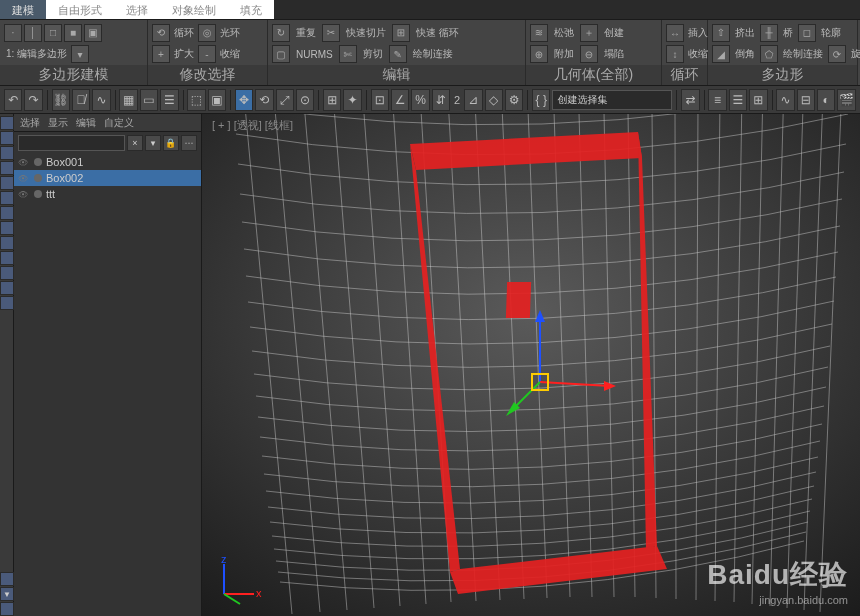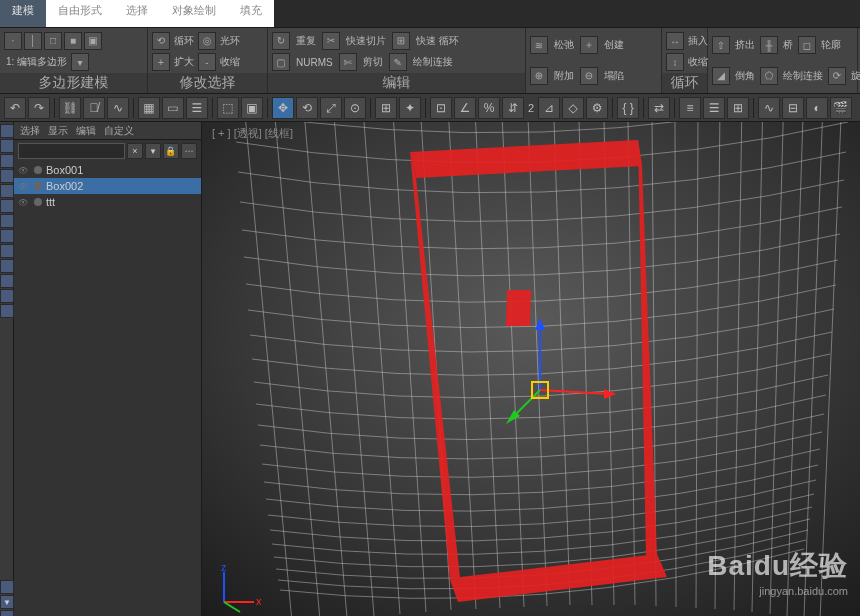--- a/index.html
+++ b/index.html
@@ -1,17 +1,17 @@
 <!DOCTYPE html>
 <html><head>
 <meta charset="utf-8">
 <style>
 * { margin:0; padding:0; box-sizing:border-box; font-family:"Microsoft YaHei",sans-serif; font-size:11px; color:#ccc; user-select:none; }
 body { width:860px; height:616px; background:#383838; overflow:hidden; position:relative; }
-.tabbar { height:28px; background:#2a2a2a; display:flex; border-bottom:1px solid #1a1a1a; }
+.tabbar { height:20px; background:#2a2a2a; display:flex; border-bottom:1px solid #1a1a1a; }
 .tab { padding:3px 12px; background:#ffffff; color:#888; cursor:pointer; }
 .tab.active { background:#4a5a6a; color:#ddd; }
 .ribbon { height:66px; background:#444; display:flex; border-bottom:1px solid #1a1a1a; }
 .rgroup { border-right:1px solid #2a2a2a; padding:2px 4px; display:flex; flex-direction:column; height:100%; }
 .rgroup-row { display:flex; gap:2px; align-items:center; flex:1; }
 .rgroup-label { text-align:center; font-size:14px; color:#aaa; padding:1px 0; background:#3a3a3a; margin:0 -4px -2px -4px; }
 .rbtn { min-width:18px; height:18px; background:#555; border:1px solid #2a2a2a; display:flex; align-items:center; justify-content:center; cursor:pointer; font-size:10px; color:#aaa; }
 .rtxt { font-size:10px; color:#bbb; padding:0 2px; white-space:nowrap; }
 .toolbar { height:28px; background:#3a3a3a; display:flex; align-items:center; gap:2px; padding:0 4px; border-bottom:1px solid #1a1a1a; }
 .tbtn { width:22px; height:22px; background:#4a4a4a; border:1px solid #2a2a2a; display:flex; align-items:center; justify-content:center; cursor:pointer; color:#bbb; font-size:12px; }
@@ -29,21 +29,21 @@
 .smallbtn { width:16px; height:16px; background:#4a4a4a; border:1px solid #2a2a2a; cursor:pointer; font-size:9px; display:flex; align-items:center; justify-content:center; }
 .listhead { padding:2px 6px; background:#3a3a3a; color:#ccc; font-size:10px; border-bottom:1px solid #1a1a1a; }
 .list { flex:1; }
 .litem { padding:2px 4px 2px 20px; display:flex; align-items:center; gap:4px; cursor:pointer; position:relative; }
 .litem.sel { background:#3b6ea5; }
 .litem .eye { position:absolute; left:4px; font-size:8px; color:#777; }
 .litem .dot { width:8px; height:8px; border-radius:50%; background:#666; }
 .viewport { flex:1; background:#1a1a1a; position:relative; overflow:hidden; }
 .vplabel { position:absolute; top:4px; left:10px; color:#888; font-size:11px; z-index:10; }
 svg.scene { position:absolute; inset:0; width:100%; height:100%; }
-.watermark { position:absolute; right:12px; bottom:27px; text-align:right; z-index:20; }
+.watermark { position:absolute; right:12px; bottom:10px; text-align:right; z-index:20; }
 .wm-logo { font-size:28px; font-weight:bold; color:rgba(255,255,255,0.65); letter-spacing:1px; }
 .wm-sub { font-size:11px; color:rgba(255,255,255,0.5); }
 .axis-mini { position:absolute; left:10px; bottom:10px; z-index:10; }
 </style>
 </head>
 <body>
 
 <div class="tabbar">
   <div class="tab active">建模</div>
   <div class="tab">自由形式</div>
@@ -107,20 +107,21 @@
         <span class="rtxt">松弛</span>
       <div class="rbtn">＋</div>
         <span class="rtxt">创建</span>
     </div>
     <div class="rgroup-row" style="gap:4px">
       <div class="rbtn">⊕</div>
         <span class="rtxt">附加</span>
       <div class="rbtn">⊖</div>
         <span class="rtxt">塌陷</span>
     </div>
+    <div class="rgroup-label">几何体(全部)</div>
   </div>
   <div class="rgroup" style="width:46px">
     <div class="rgroup-row">
         <div class="rbtn">↔</div>
         <span class="rtxt">插入</span>
       </div>
     <div class="rgroup-row">
         <div class="rbtn">↕</div>
         <span class="rtxt">收缩</span>
       </div>
@@ -136,20 +137,21 @@
         <span class="rtxt">轮廓</span>
     </div>
     <div class="rgroup-row" style="gap:3px">
       <div class="rbtn">◢</div>
         <span class="rtxt">倒角</span>
       <div class="rbtn">⬠</div>
         <span class="rtxt">绘制连接</span>
       <div class="rbtn">⟳</div>
         <span class="rtxt">旋转</span>
     </div>
+    <div class="rgroup-label">多边形</div>
   </div>
 </div>
 
 <div class="toolbar">
   <div class="tbtn">↶</div>
   <div class="tbtn">↷</div>
   <div class="sep"></div>
   <div class="tbtn">⛓</div>
   <div class="tbtn">⛓̸</div>
   <div class="tbtn">∿</div>
@@ -172,20 +174,21 @@
   <div class="tbtn">⊡</div>
   <div class="tbtn">∠</div>
   <div class="tbtn">%</div>
   <div class="tbtn">⇵</div>
   <span style="color:#bbb;padding:0 2px">2</span>
   <div class="tbtn">⊿</div>
   <div class="tbtn">◇</div>
   <div class="tbtn">⚙</div>
   <div class="sep"></div>
   <div class="tbtn">{ }</div>
+  <div class="selset">创建选择集</div>
   <div class="sep"></div>
   <div class="tbtn">⇄</div>
   <div class="sep"></div>
   <div class="tbtn">≡</div>
   <div class="tbtn">☰</div>
   <div class="tbtn">⊞</div>
   <div class="sep"></div>
   <div class="tbtn">∿</div>
   <div class="tbtn">⊟</div>
   <div class="tbtn">◐</div>

